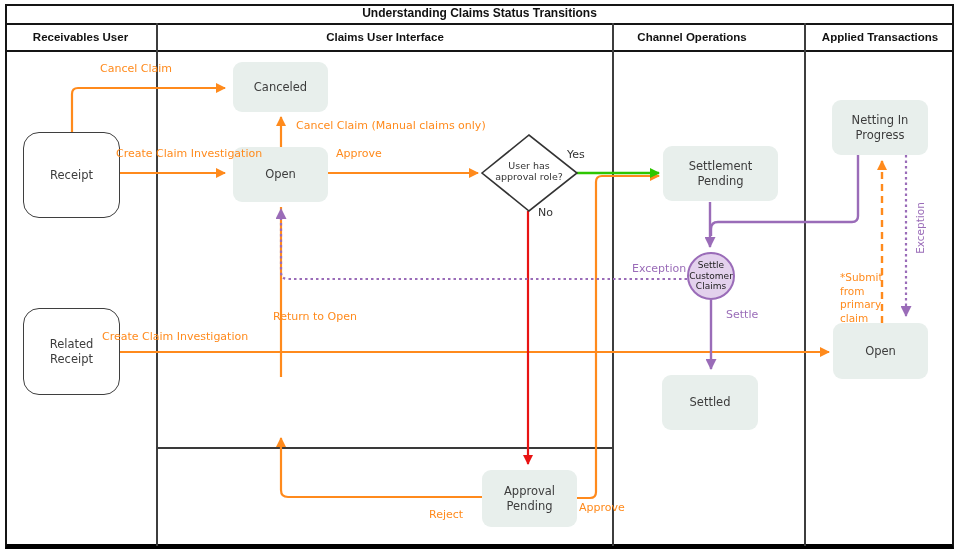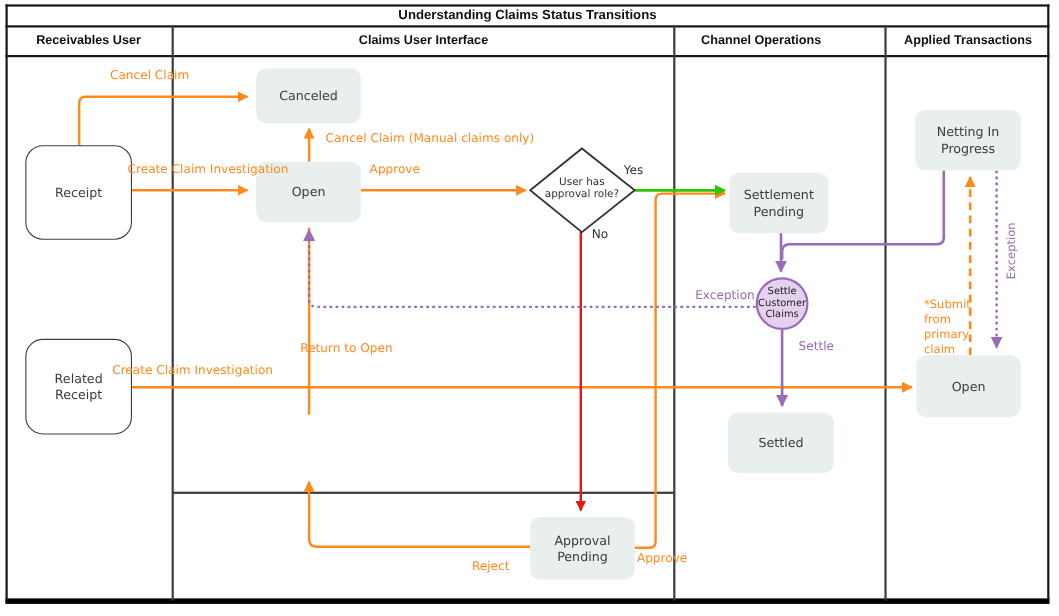--- a/index.html
+++ b/index.html
@@ -85,21 +85,21 @@
     <path d="M 906 155 L 906 316" fill="none" stroke="#9a6cb8" stroke-width="2.2" stroke-dasharray="2.5 3" marker-end="url(#ah-p)"></path>
 
     <polygon points="482,173 529,135 577,173 529,211" fill="#ffffff" stroke="#333" stroke-width="1.6"></polygon>
   </svg>
 
   <div class="node node--plain" style="left:23px;top:132px;width:97px;height:86px;">Receipt</div>
   <div class="node node--plain" style="left:23px;top:308px;width:97px;height:87px;padding:2px 14px;">Related Receipt</div>
   <div class="node" style="left:233px;top:62px;width:95px;height:50px;">Canceled</div>
   <div class="node" style="left:233px;top:147px;width:95px;height:55px;">Open</div>
   <div class="node" style="left:482px;top:470px;width:95px;height:57px;padding:2px 12px;">Approval Pending</div>
-  <div class="node" style="left:663px;top:157px;width:90px;height:55px;padding:2px 10px;">Settlement Pending</div>
+  <div class="node" style="left:663px;top:146px;width:115px;height:55px;padding:2px 10px;">Settlement Pending</div>
   <div class="node" style="left:662px;top:375px;width:96px;height:55px;">Settled</div>
   <div class="node" style="left:832px;top:100px;width:96px;height:55px;padding:2px 14px;">Netting In Progress</div>
   <div class="node" style="left:833px;top:323px;width:95px;height:56px;">Open</div>
   <div class="node node--circle" style="left:687px;top:252px;width:48px;height:48px;">Settle Customer Claims</div>
   <div class="dtext" style="left:489px;top:160px;width:80px;">User has approval role?</div>
 
   <div class="lbl lbl--o" style="left:100px;top:62px;">Cancel Claim</div>
   <div class="lbl lbl--o" style="left:116px;top:147px;">Create Claim Investigation</div>
   <div class="lbl lbl--o" style="left:296px;top:119px;">Cancel Claim (Manual claims only)</div>
   <div class="lbl lbl--o" style="left:336px;top:147px;">Approve</div>

